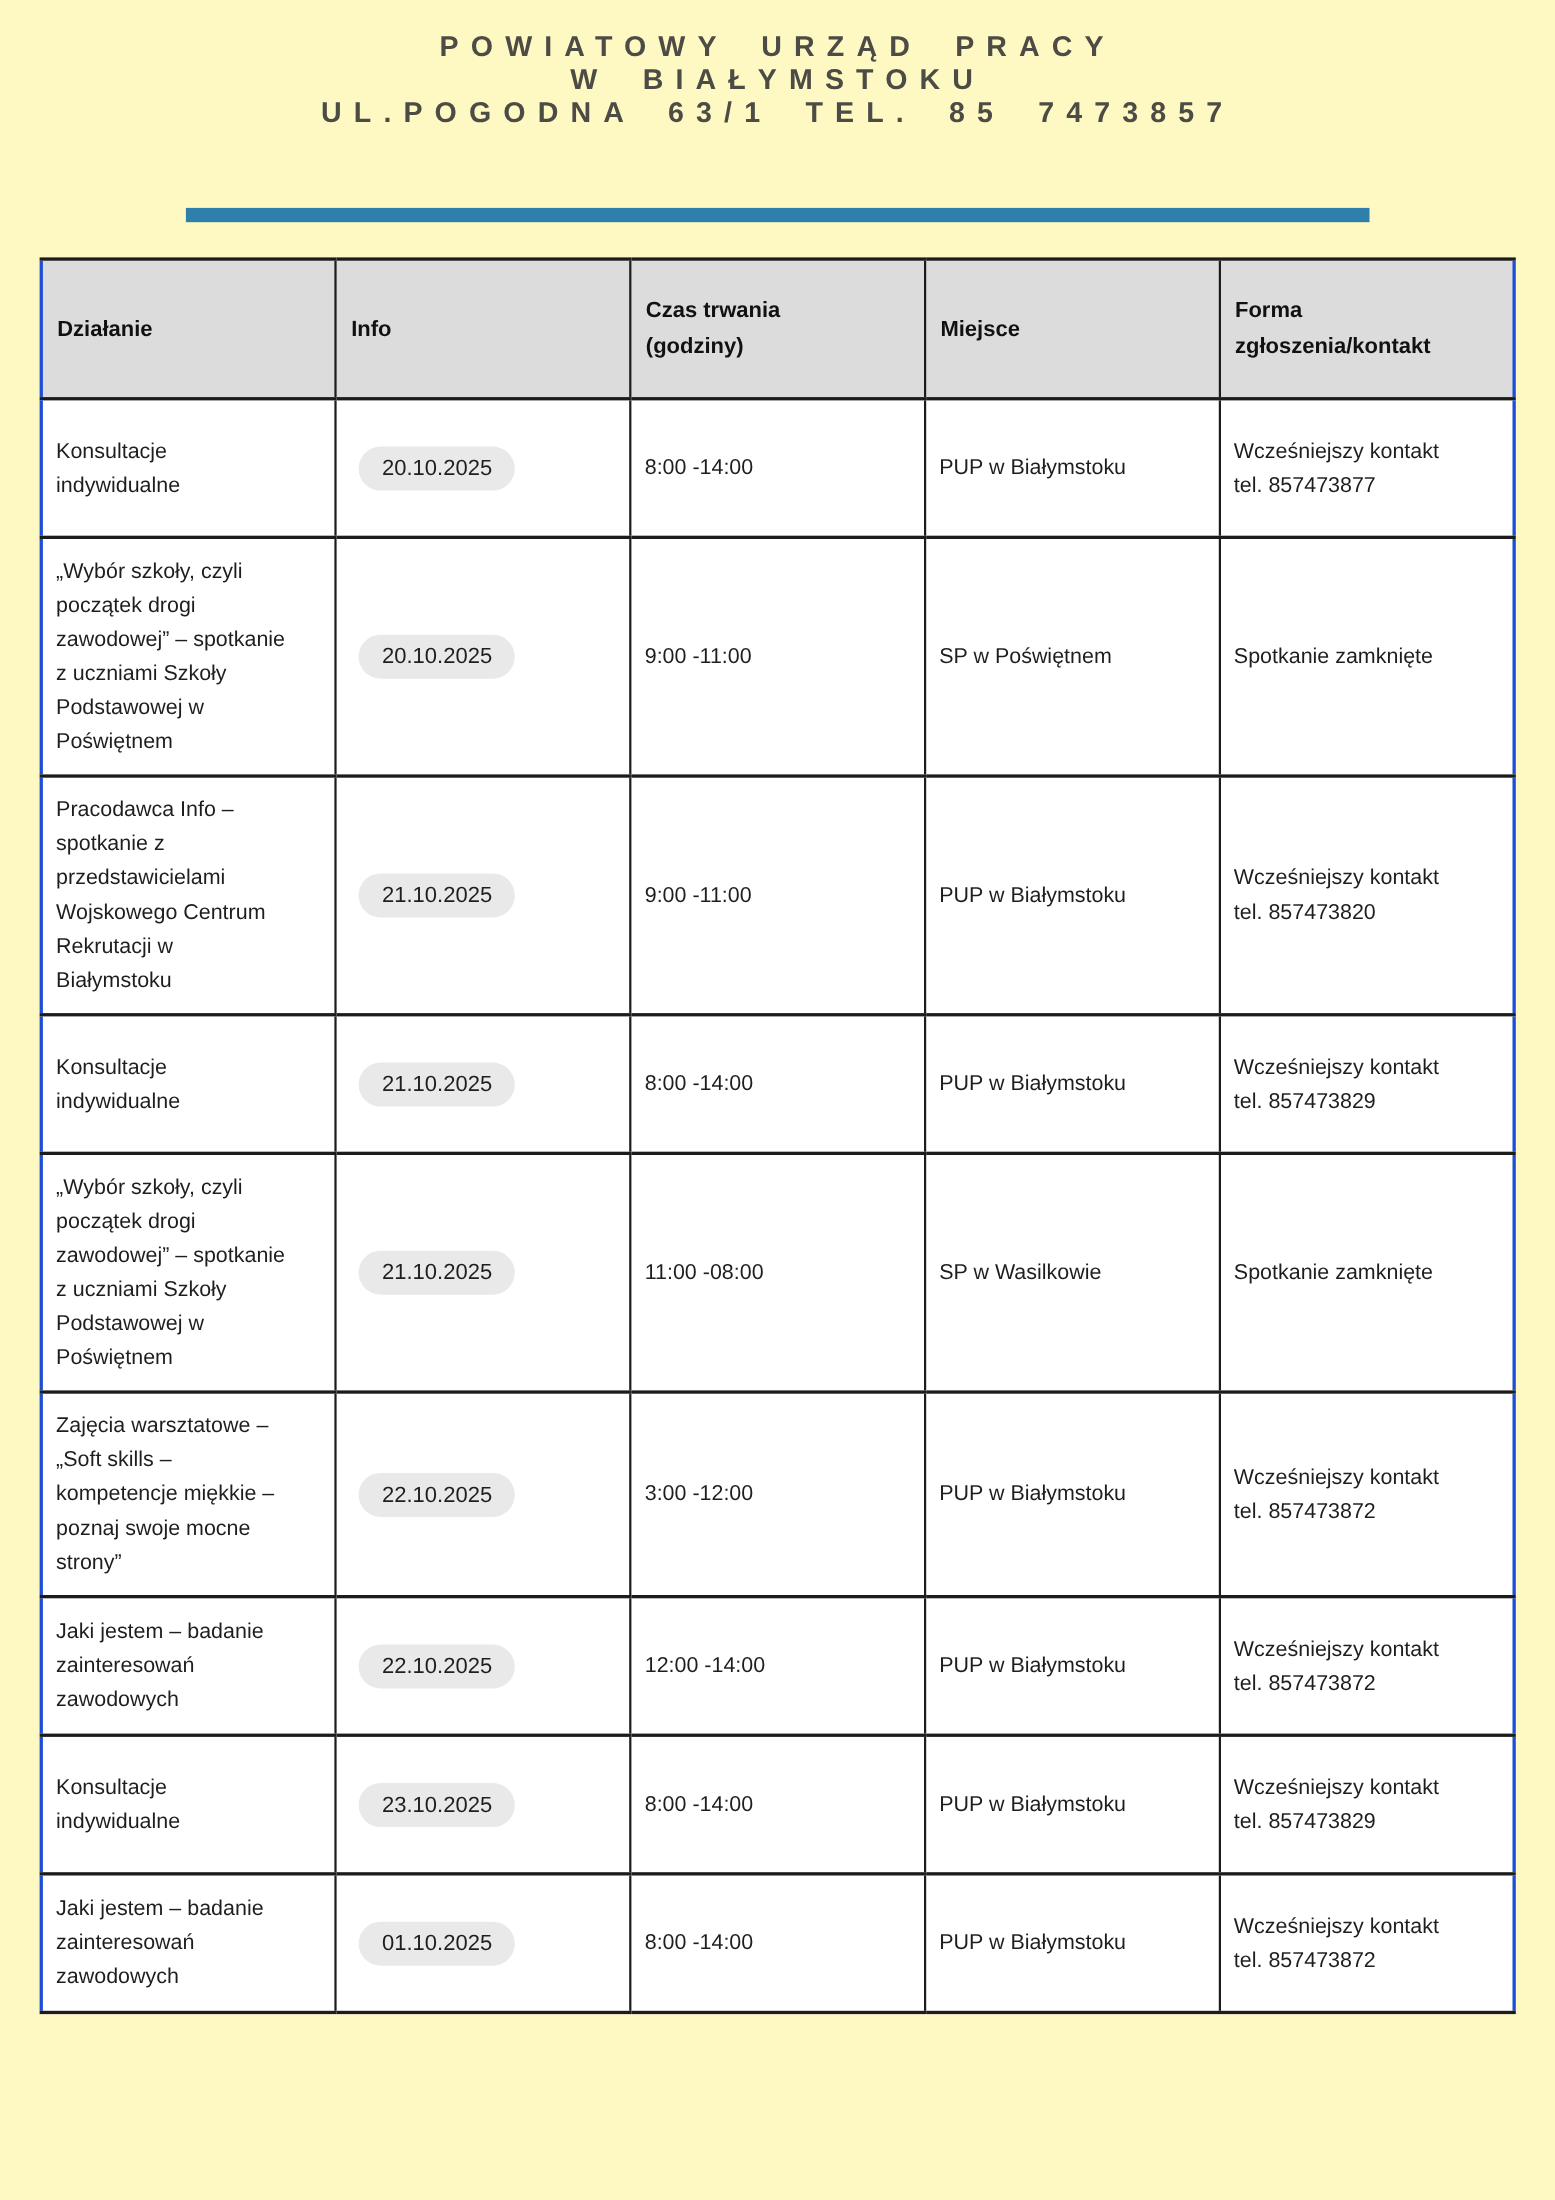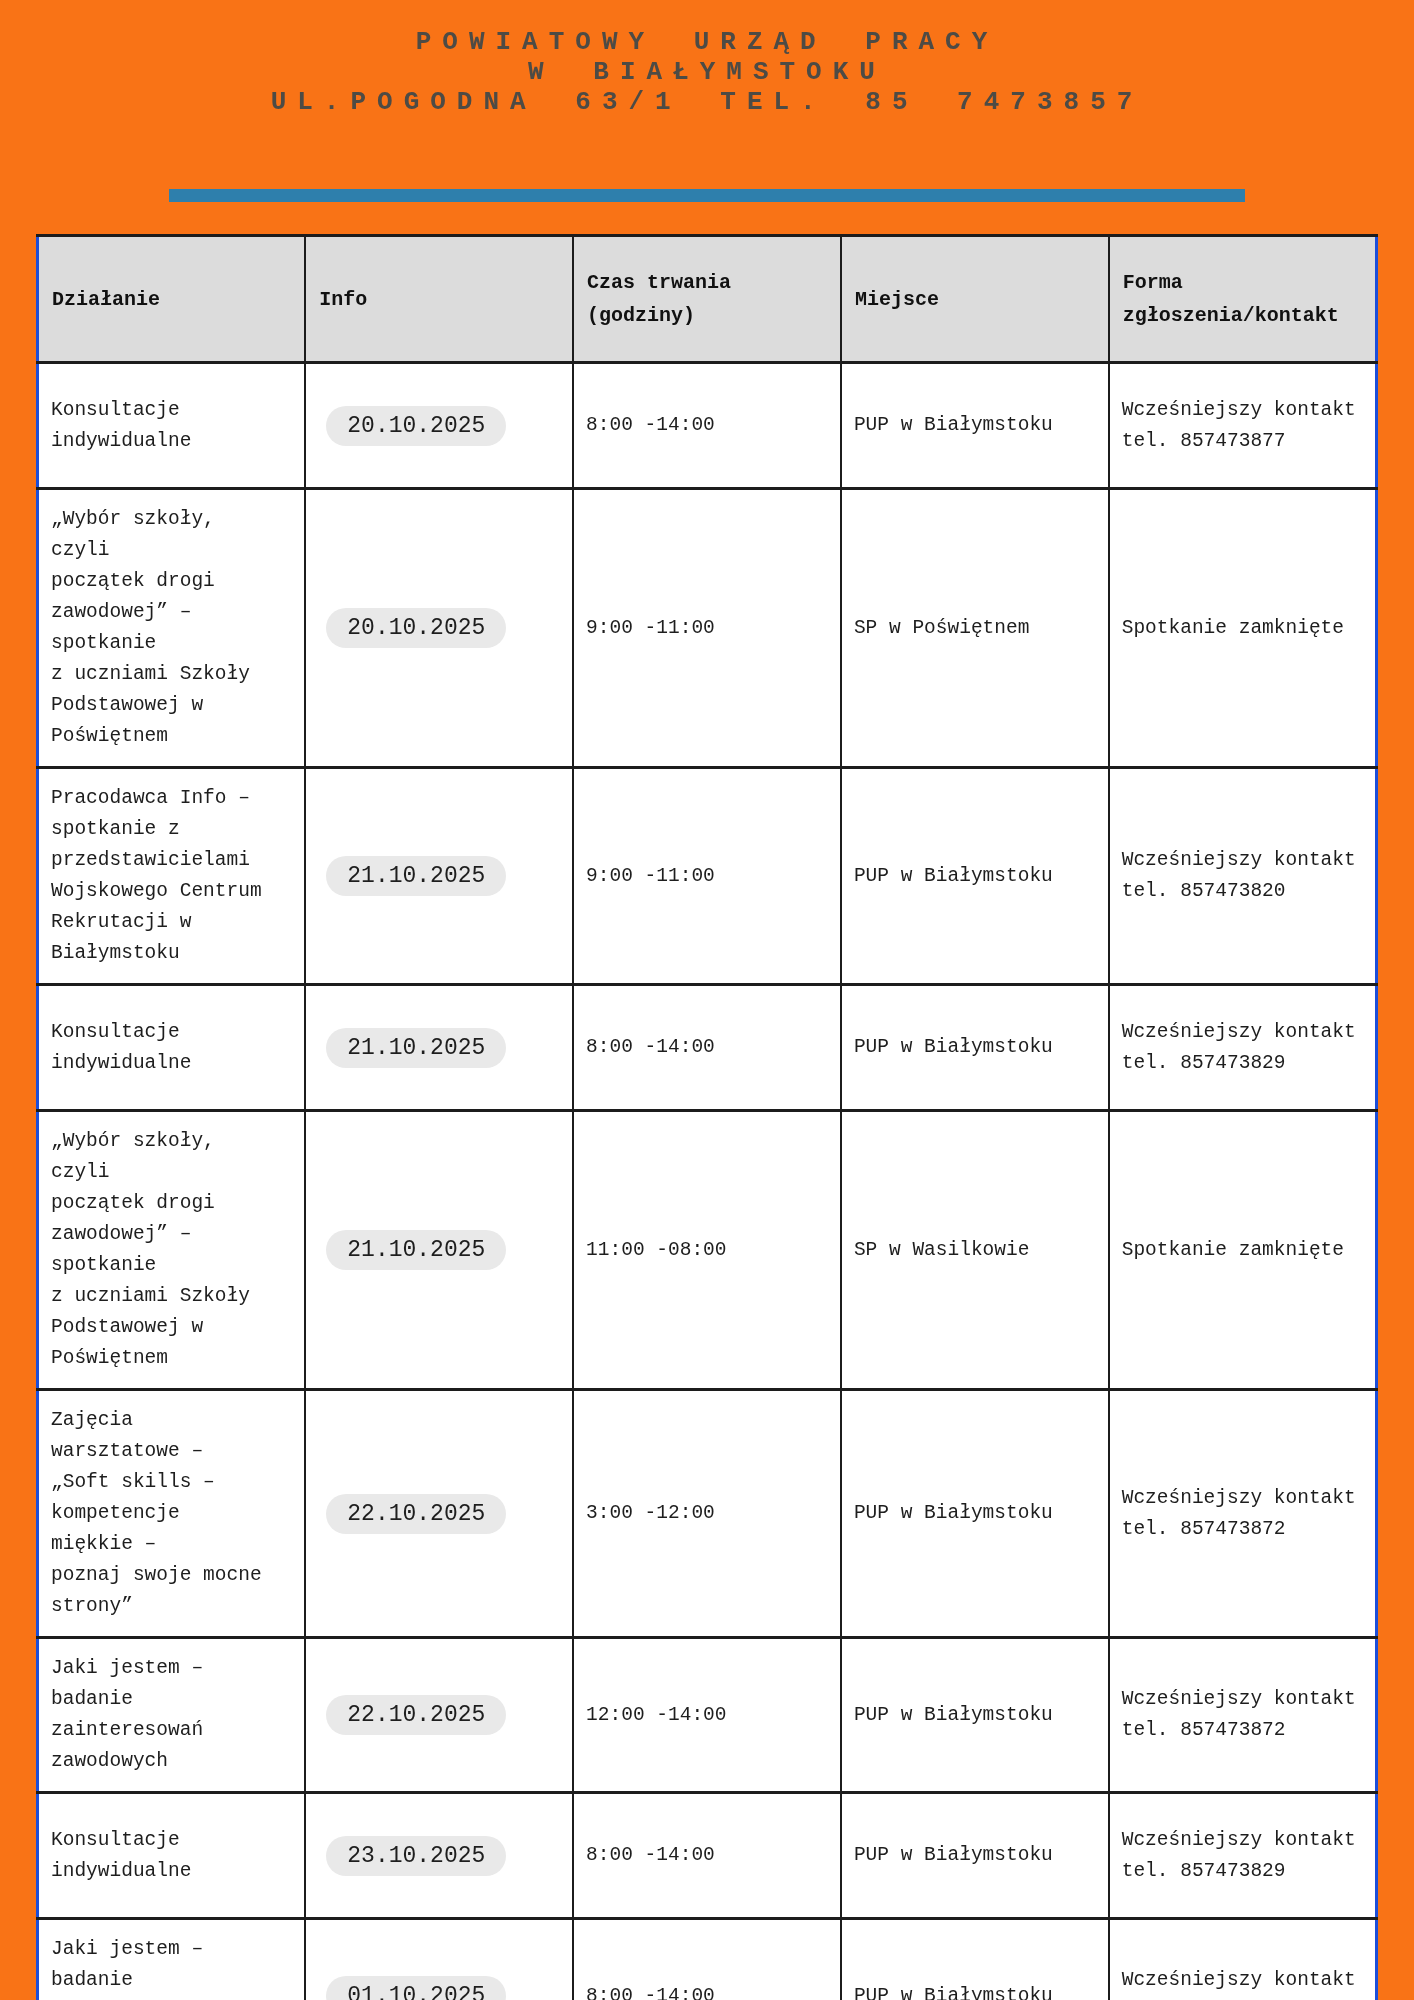--- a/index.html
+++ b/index.html
@@ -1,22 +1,22 @@
 <!DOCTYPE html>
 <html lang="pl"><head>
 <meta charset="utf-8">
 <title>Powiatowy Urząd Pracy w Białymstoku — harmonogram</title>
 <style>
   * { box-sizing: border-box; }
   html, body { margin: 0; padding: 0; }
   .page {
     width: 1414px;
     height: 2000px;
-    background: #f97316;
-    font-family: Liberation Mono, monospace;
+    background: #fef9c3;
+    font-family: Liberation Sans, sans-serif;
     position: relative;
     overflow: hidden;
   }
   .masthead {
     padding-top: 27px;
     text-align: center;
     color: #4D4B45;
     font-weight: 700;
     font-size: 26px;
     line-height: 30px;
@@ -63,21 +63,21 @@
     padding: 12px;
   }
   td.c-activity { padding: 14px 42px 14px 12px; white-space: pre-line; }
   td.c-contact  { padding-right: 16px; white-space: pre-line; }
   .pill {
     display: inline-block;
     background: #E9E9E9;
     border-radius: 20px;
     padding: 8px 21px;
     margin-left: 8px;
-    font-size: 23px;
+    font-size: 20px;
     color: #1E1E1E;
     line-height: 24px;
   }
 </style>
 </head>
 <body>
 
 <div class="page">
 
   <div class="masthead">

